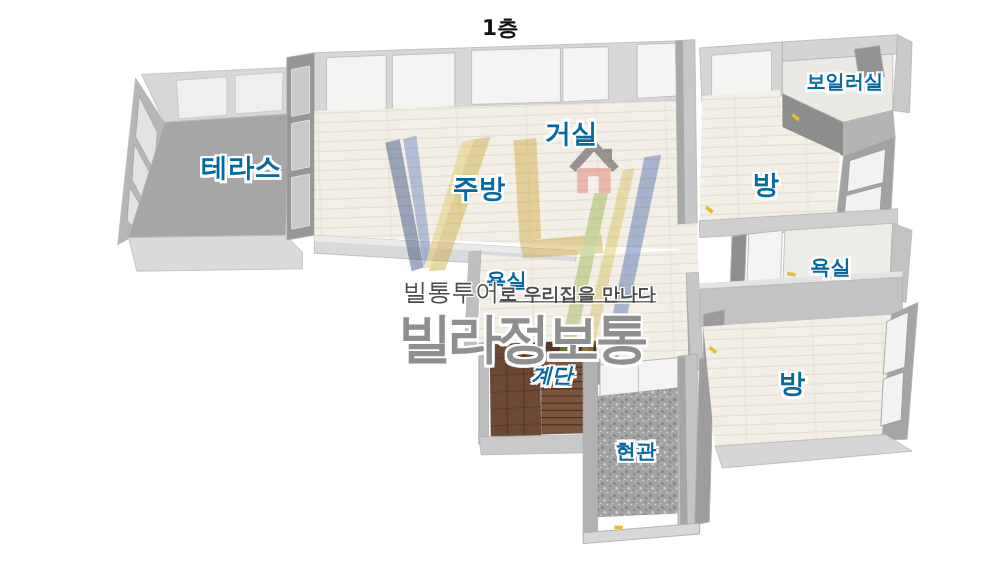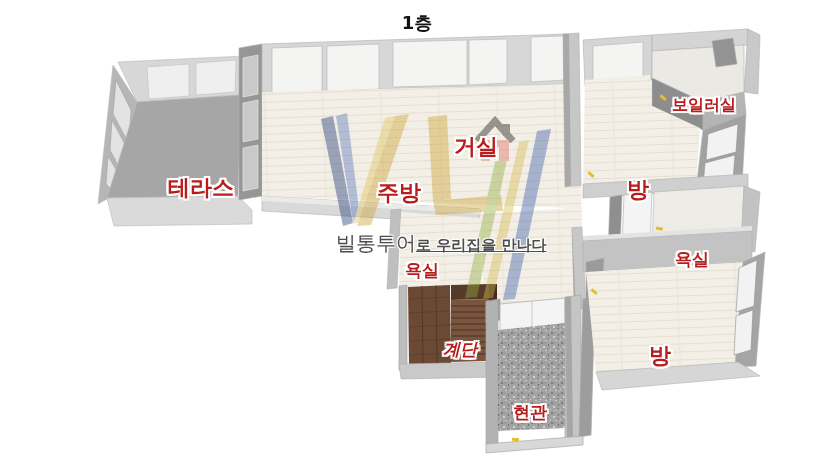--- a/index.html
+++ b/index.html
@@ -1,22 +1,22 @@
 <!DOCTYPE html>
 <html><head>
 <meta charset="utf-8">
 <style>
   html,body{margin:0;padding:0;background:#fff;}
   .screen{position:relative;width:840px;height:472px;background:#ffffff;overflow:hidden;
           font-family:"DejaVu Sans","Liberation Sans",sans-serif;padding-left:40px;}
   .screen svg{position:absolute;left:0;top:0;}
   .page-title{position:absolute;transform:translate(-50%,0);font-size:18px;font-weight:700;color:#121212;}
-  .room-label{position:absolute;transform:translate(-50%,-50%);font-weight:800;color:#b91c1c;white-space:nowrap;
+  .room-label{position:absolute;transform:translate(-50%,-50%);font-weight:800;color:#0369a1;white-space:nowrap;
       text-shadow:-2px -2px 0 #fff,2px -2px 0 #fff,-2px 2px 0 #fff,2px 2px 0 #fff,
-                  0 -2px 0 #fff,0 2px 0 #fff,-2px 0 0 #fff,2px 0 0 #fff;margin-top:36px;}
+                  0 -2px 0 #fff,0 2px 0 #fff,-2px 0 0 #fff,2px 0 0 #fff;}
   .fs18{font-size:22px;} .fs17{font-size:17px;} .fs16{font-size:16px;}
   .wm-line1{position:absolute;white-space:nowrap;color:#4d4d4d;
       text-shadow:-1px -1px 0 #fff,1px -1px 0 #fff,-1px 1px 0 #fff,1px 1px 0 #fff;}
   .wm-line1 .b{font-size:20px;font-weight:400;text-align:right;}
   .wm-line1 .r{font-size:15px;font-weight:700;text-decoration:underline;}
   .wm-brand{position:absolute;font-size:45px;font-weight:800;letter-spacing:-4px;color:#8f8f8f;white-space:nowrap;
       text-shadow:-2px -2px 0 #fff,2px -2px 0 #fff,-2px 2px 0 #fff,2px 2px 0 #fff,
                   0 -2px 0 #fff,0 2px 0 #fff,-2px 0 0 #fff,2px 0 0 #fff;}
 </style>
 </head>
@@ -169,28 +169,29 @@
         <rect x="503" y="124" width="7" height="12" fill="#1c1c1c"></rect>
         <path d="M477,141 L495,121 L513,141" stroke="#1c1c1c" stroke-width="7" fill="none"></path>
         <polygon points="481,140 509,140 509,161 481,161" fill="#dd6f5e"></polygon>
         <rect x="490" y="147" width="9" height="14" fill="#f7f7f7"></rect>
       </g>
     </g>
   </svg>
 
   <div class="page-title" style="left:417px;top:11px;">1층</div>
 
-  <div class="room-label fs18" style="left:201px;top:152px;">테라스</div>
+  <div class="room-label fs18" style="left:201px;top:140px;">테라스</div>
   <div class="room-label fs18" style="left:399px;top:157px;">주방</div>
   <div class="room-label fs18" style="left:476px;top:111px;">거실</div>
   <div class="room-label fs16" style="left:704px;top:69px;">보일러실</div>
   <div class="room-label fs18" style="left:638px;top:154px;">방</div>
   <div class="room-label fs17" style="left:692px;top:223px;">욕실</div>
   <div class="room-label fs17" style="left:422px;top:234px;">욕실</div>
   <div class="room-label fs18" style="left:660px;top:320px;">방</div>
   <div class="room-label fs17" style="left:460px;top:313px;font-style:italic;">계단</div>
   <div class="room-label fs17" style="left:530px;top:376px;">현관</div>
 
   <div class="wm-line1" style="left:336px;top:230px;">
     <span class="b">빌통투어</span><span class="r">로 우리집을 만나다</span>
   </div>
+  <div class="wm-brand" style="left:332px;top:252px;">빌라정보통</div>
 
 </div>
 
 </body></html>

